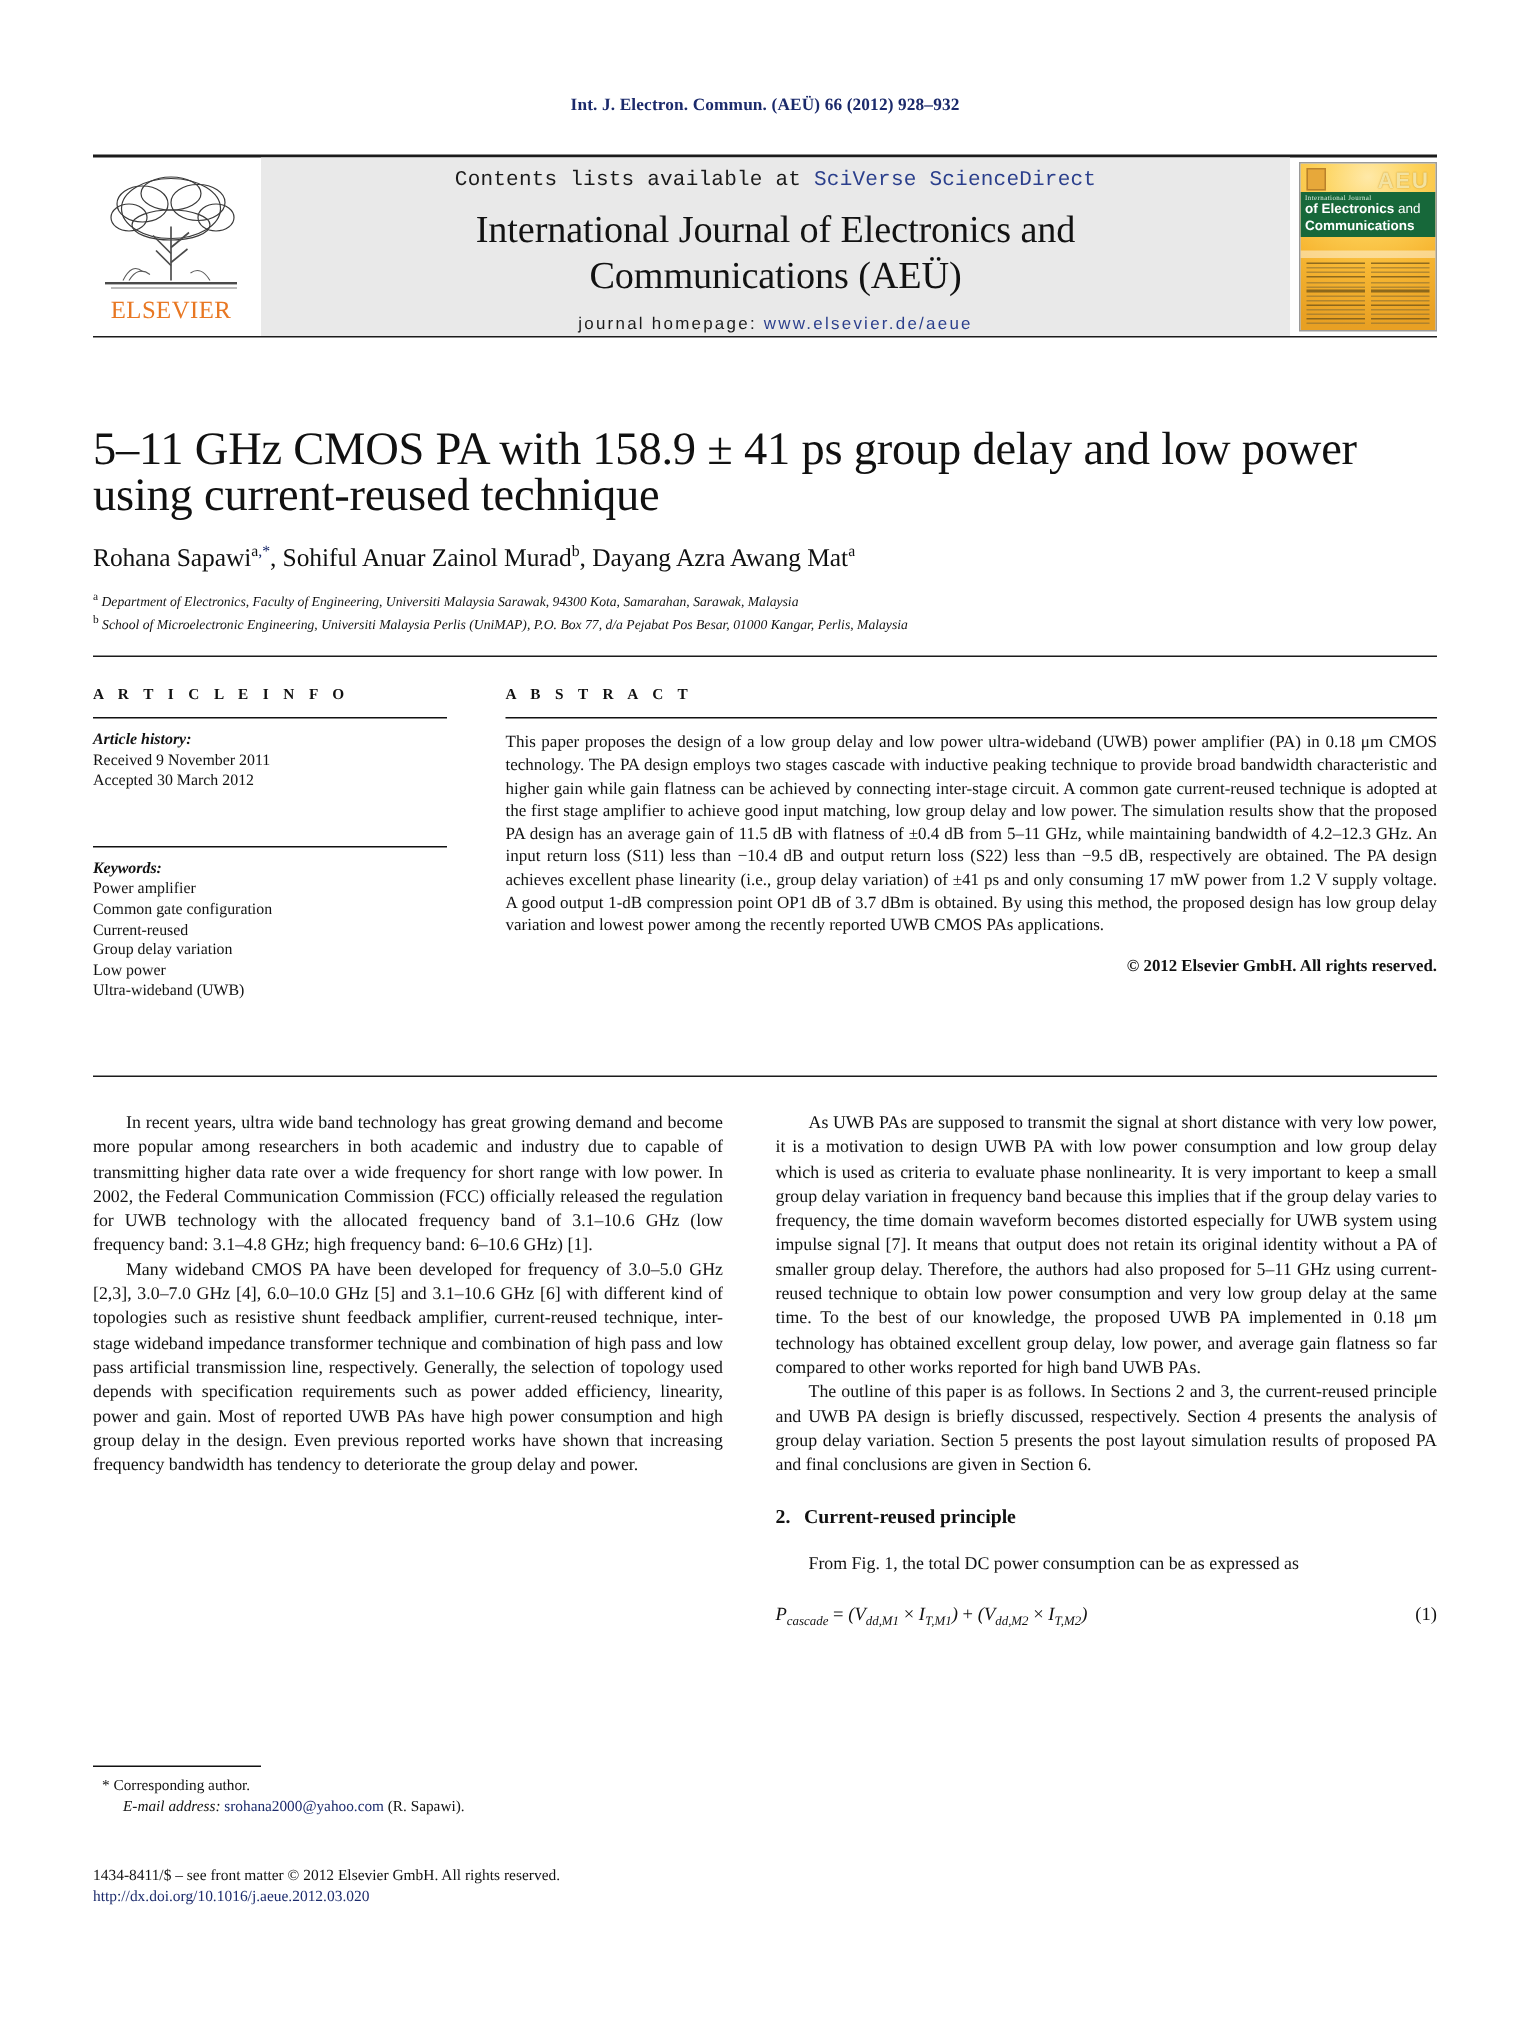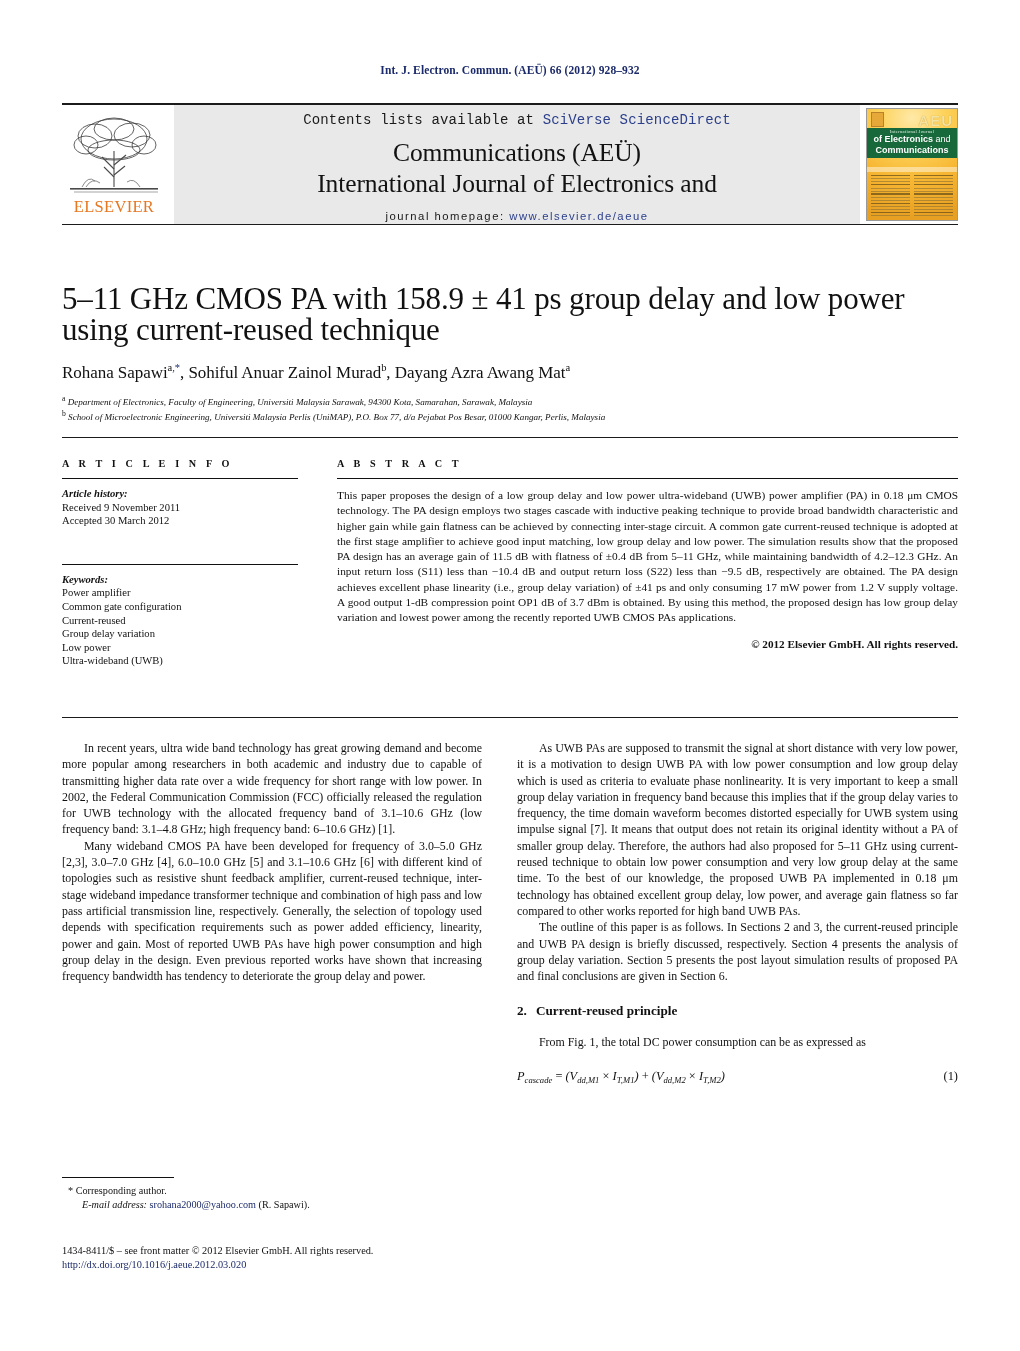--- a/index.html
+++ b/index.html
@@ -72,21 +72,20 @@
     width: 104px; position: absolute; top: 92px; left: 0;
   }
 
   
   .cover {
     width: 92px; height: 113px;
     border: 1px solid #9a9a9a;
     position: relative; overflow: hidden;
     background:
       radial-gradient(ellipse 120% 90% at 50% 8%, #ffe9a8 0%, #fdd35c 30%, #f7b733 62%, #e8a023 100%);
-    text-align: center;
   }
   .cover-aeu {
     position: absolute; right: 4px; top: 3px;
     font-family: "Liberation Sans", sans-serif;
     font-weight: bold; font-size: 15px; letter-spacing: 1px;
     color: #f3e2a0;
     text-shadow: 0 0 1px #c98c10;
   }
   .cover-elsmark {
     position: absolute; left: 4px; top: 3px;
@@ -244,22 +243,22 @@
           </svg>
         </div>
         <div class="elsevier-word">ELSEVIER</div>
       </div>
 
       <div class="mh-center">
         <div class="contents-line">
           <span>Contents lists available at </span><a class="lnk" href="#" style="text-decoration:none">SciVerse ScienceDirect</a>
         </div>
         <div class="journal-title">
+          <div>International Journal of Electronics and</div>
           <div>Communications (AEÜ)</div>
-          <div>International Journal of Electronics and</div>
         </div>
         <div class="homepage-line">
           <span>journal homepage:</span>
           <a class="lnk" href="#" style="text-decoration:none">www.elsevier.de/aeue</a>
         </div>
       </div>
 
       <div class="mh-cover">
         <div class="cover">
           <div class="cover-elsmark"></div>

